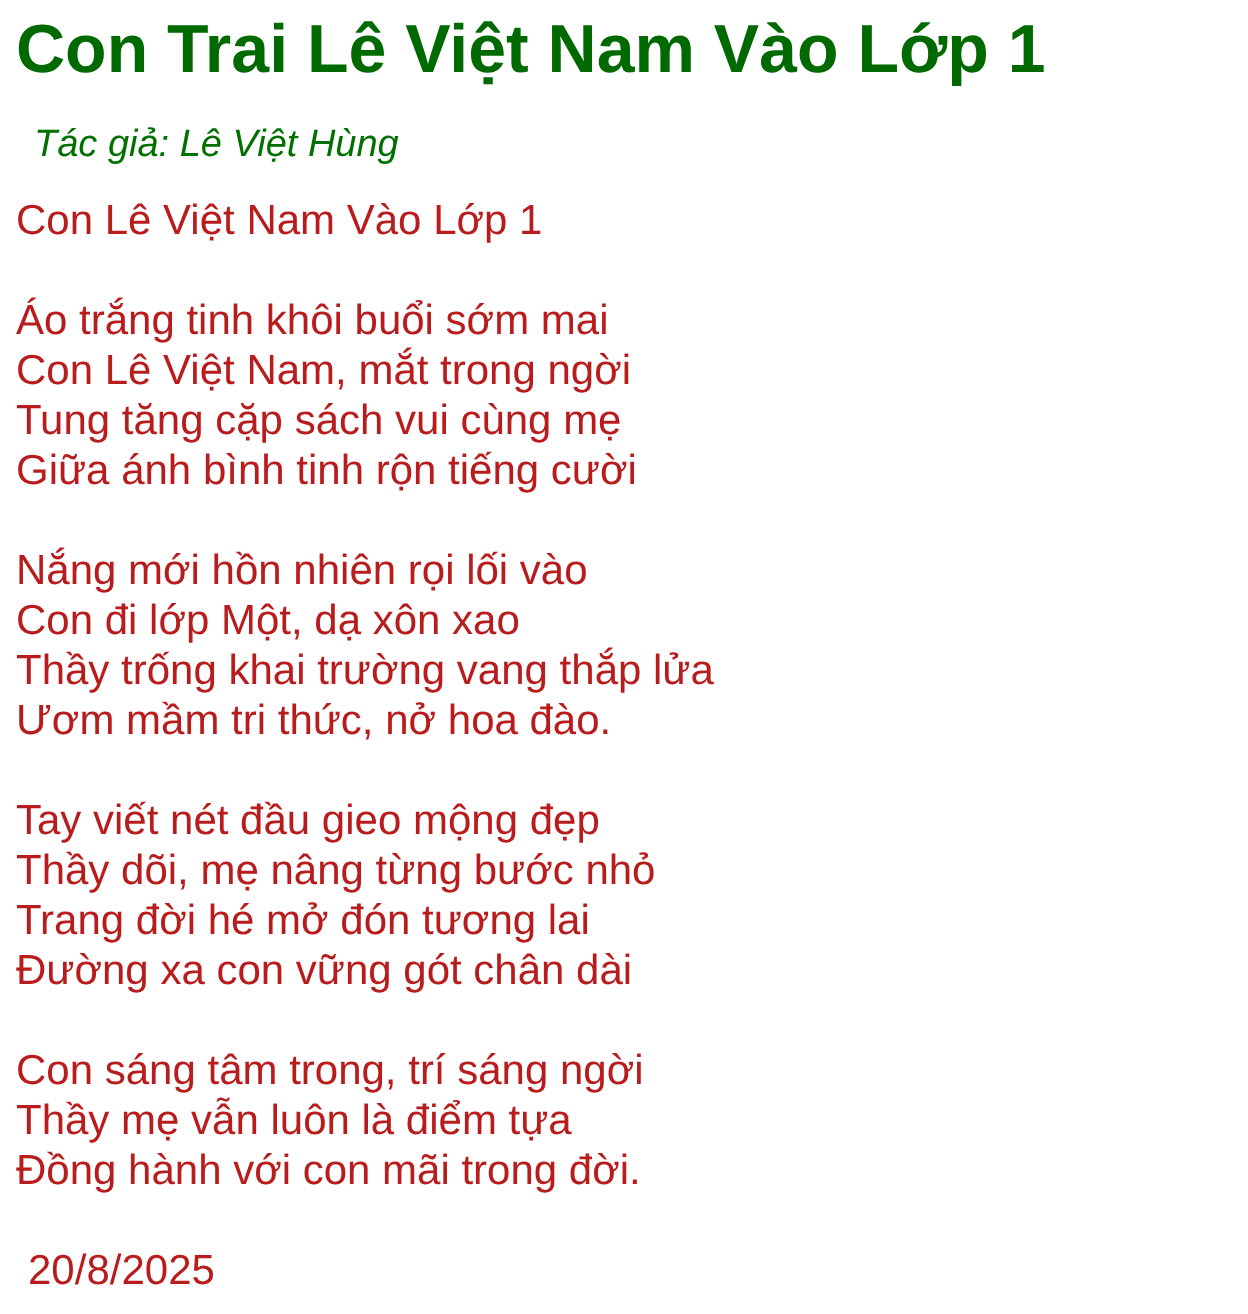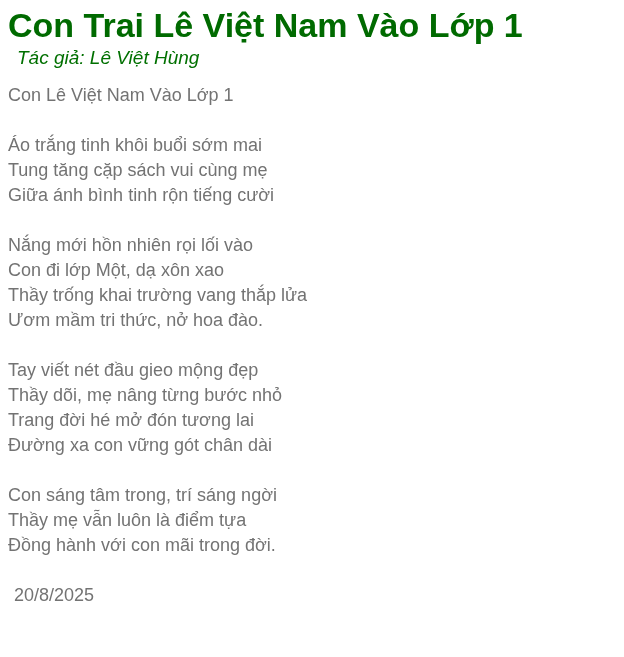--- a/index.html
+++ b/index.html
@@ -20,51 +20,52 @@
   .title {
     margin: 5px 0 0 0;
     font-size: 34px;
     line-height: 40px;
     font-weight: 700;
     color: #006a00;
     white-space: nowrap;
     letter-spacing: 0;
   }
   .author {
-    margin: 0 0 0 9px;
+    margin: 15px 0 0 9px;
     font-size: 19px;
     line-height: 25px;
     font-style: italic;
     color: #007000;
     white-space: nowrap;
   }
   .poem {
     margin-top: 13px;
-    font-size: 18px;
+    font-size: 21px;
     line-height: 25px;
-    color: #737373;
+    color: #b91c1c;
   }
   .line {
     height: 25px;
     white-space: nowrap;
   }
   .line.date { margin-left: 6px; }
 </style>
 </head>
 <body>
 
 <div class="page">
   <h1 class="title">Con Trai Lê Việt Nam Vào Lớp 1</h1>
   <div class="author">Tác giả: Lê Việt Hùng</div>
 
   <div class="poem">
     <div class="line">Con Lê Việt Nam Vào Lớp 1</div>
     <div class="line blank"></div>
 
     <div class="line">Áo trắng tinh khôi buổi sớm mai</div>
+    <div class="line">Con Lê Việt Nam, mắt trong ngời</div>
     <div class="line">Tung tăng cặp sách vui cùng mẹ</div>
     <div class="line">Giữa ánh bình tinh rộn tiếng cười</div>
     <div class="line blank"></div>
 
     <div class="line">Nắng mới hồn nhiên rọi lối vào</div>
     <div class="line">Con đi lớp Một, dạ xôn xao</div>
     <div class="line">Thầy trống khai trường vang thắp lửa</div>
     <div class="line">Ươm mầm tri thức, nở hoa đào.</div>
     <div class="line blank"></div>
 

